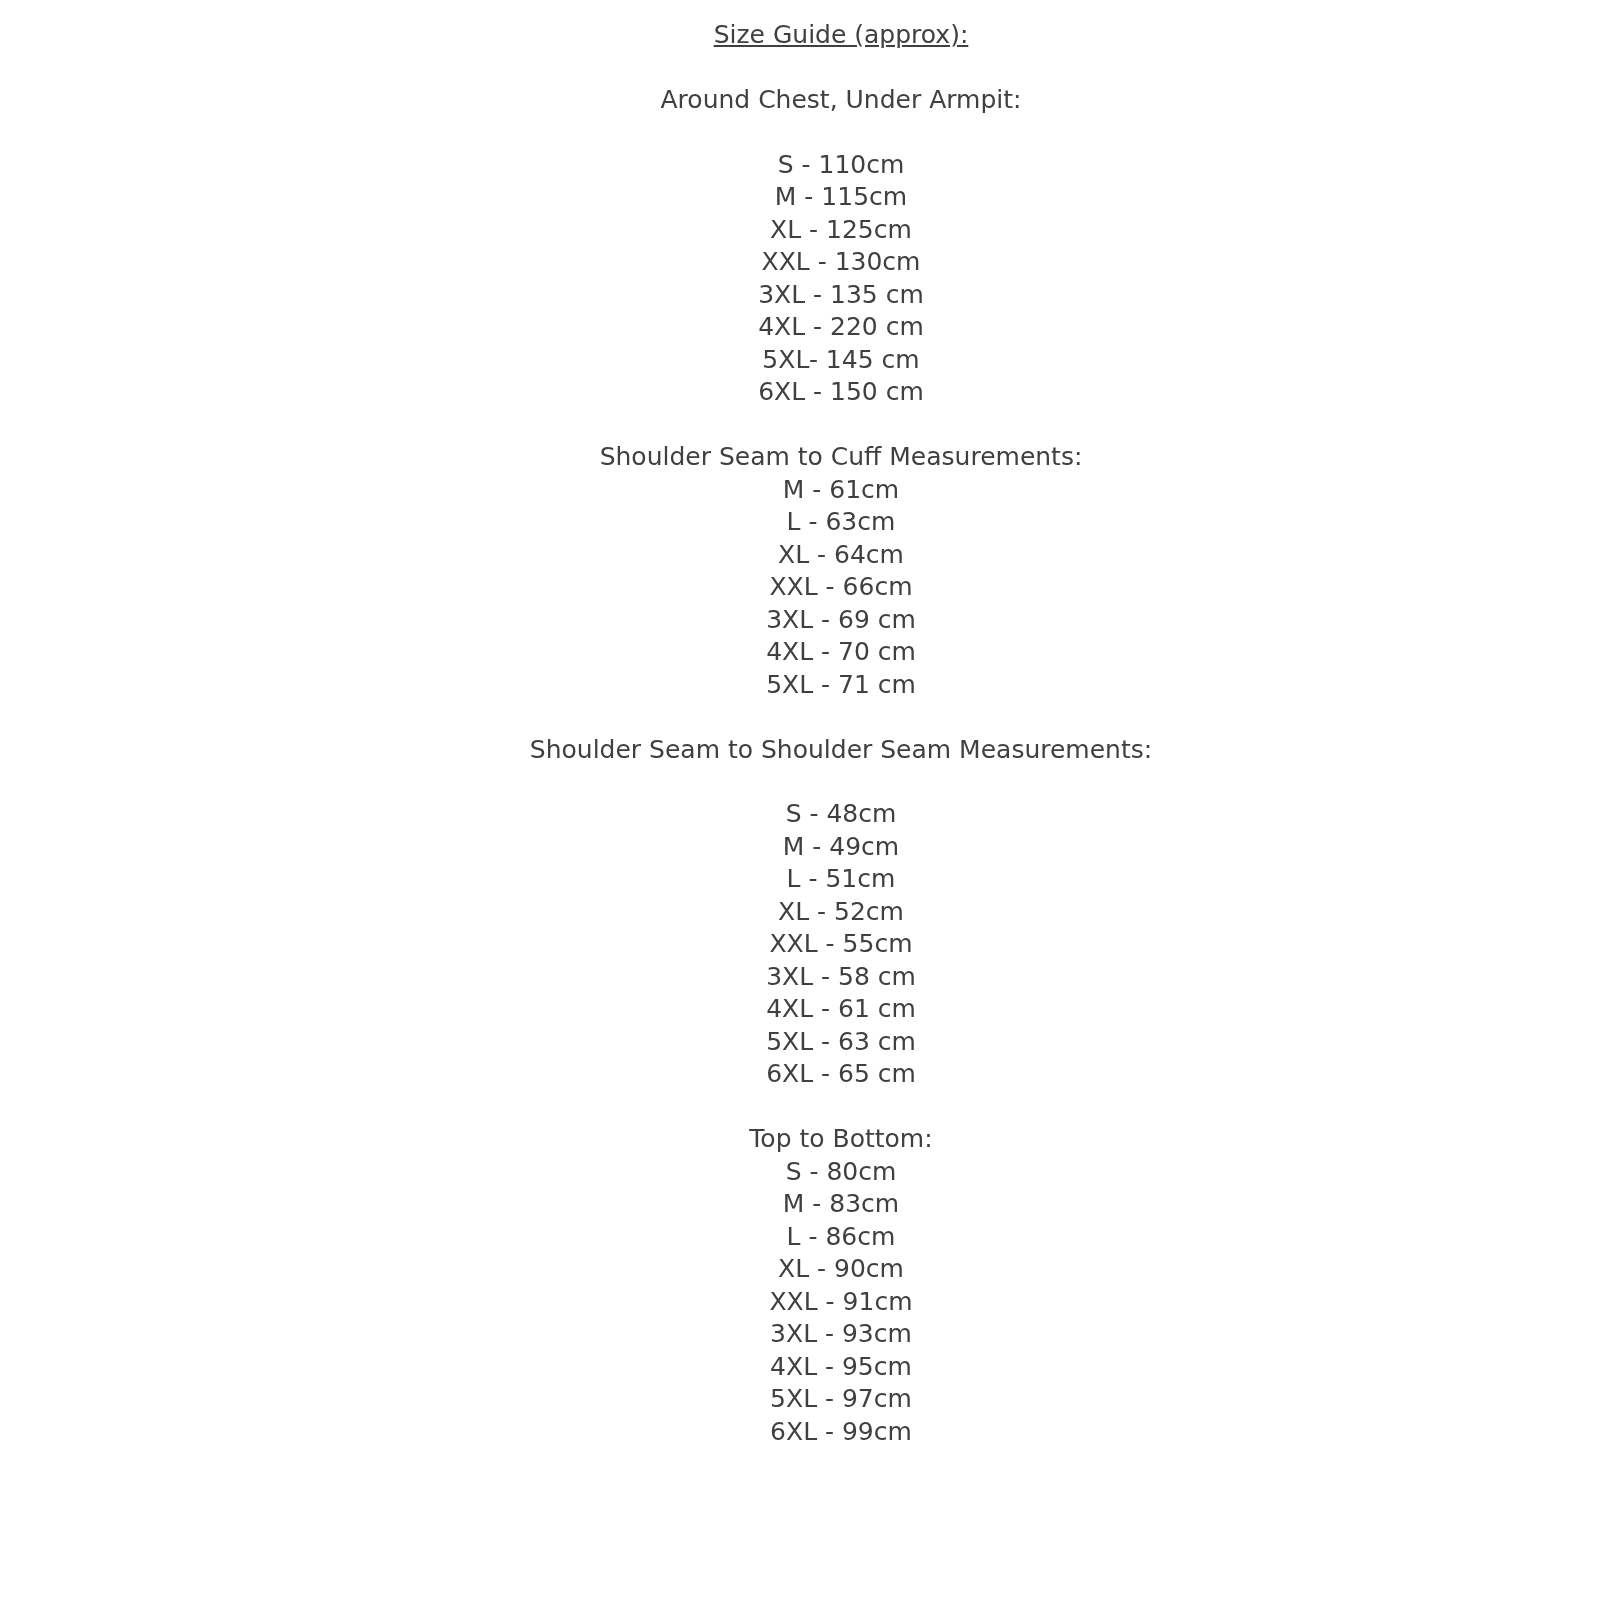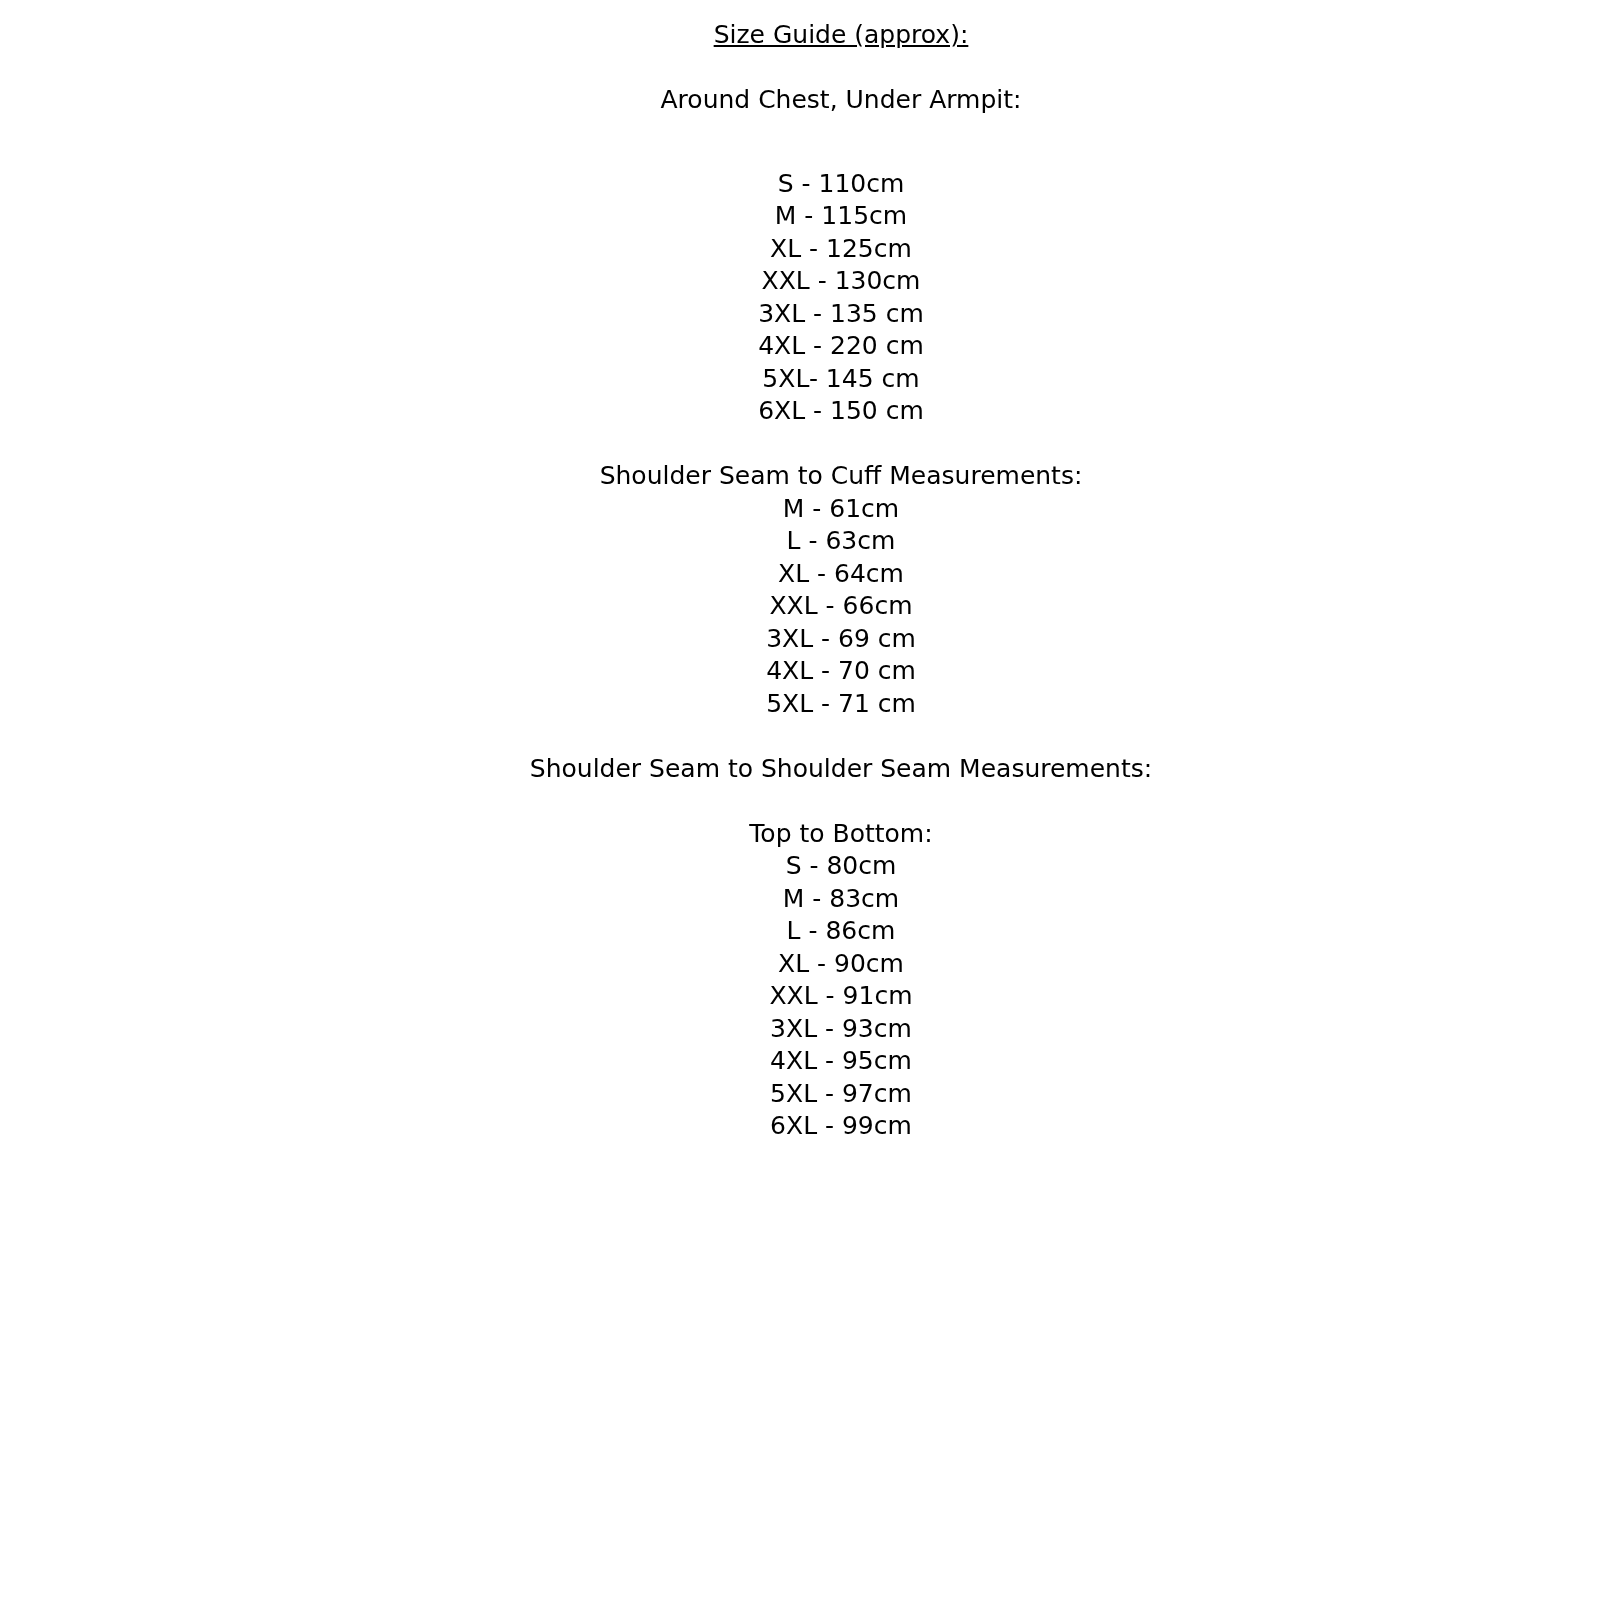--- a/index.html
+++ b/index.html
@@ -22,30 +22,30 @@
     text-align: center;
     font-weight: 400;
   }
   .title {
     text-decoration: underline;
   }
   .size-section .heading {
     margin-top: 32.5px;              
   }
   .gap-above {
-    margin-top: 51px;              
+    margin-top: 32px;              
   }
   .size-item {
     white-space: pre;
   }
 </style>
 </head>
 <body style="background: rgb(255, 255, 255);">
 
-<div class="doc" style="color: #000000;">
+<div class="doc" style="color: #404040;">
   <div class="title">Size Guide (approx):</div>
   <div id="sections">
   <section class="size-section">
     <div class="heading">Around Chest, Under Armpit:</div>
     <div class="size-list gap-above">
           <div class="size-item">S - 110cm</div>
           <div class="size-item">M - 115cm</div>
           <div class="size-item">XL - 125cm</div>
           <div class="size-item">XXL - 130cm</div>
           <div class="size-item">3XL - 135 cm</div>
@@ -63,20 +63,31 @@
           <div class="size-item">XL - 64cm</div>
           <div class="size-item">XXL - 66cm</div>
           <div class="size-item">3XL - 69 cm</div>
           <div class="size-item">4XL - 70 cm</div>
           <div class="size-item">5XL - 71 cm</div>
         </div>
   </section>
 
   <section class="size-section">
     <div class="heading">Shoulder Seam to Shoulder Seam Measurements:</div>
+    <div class="size-list gap-above">
+          <div class="size-item">S - 48cm</div>
+          <div class="size-item">M - 49cm</div>
+          <div class="size-item">L - 51cm</div>
+          <div class="size-item">XL - 52cm</div>
+          <div class="size-item">XXL - 55cm</div>
+          <div class="size-item">3XL - 58 cm</div>
+          <div class="size-item">4XL - 61 cm</div>
+          <div class="size-item">5XL - 63 cm</div>
+          <div class="size-item">6XL - 65 cm</div>
+        </div>
   </section>
 
   <section class="size-section">
     <div class="heading">Top to Bottom:</div>
     <div class="size-list">
           <div class="size-item">S - 80cm</div>
           <div class="size-item">M - 83cm</div>
           <div class="size-item">L - 86cm</div>
           <div class="size-item">XL - 90cm</div>
           <div class="size-item">XXL - 91cm</div>

